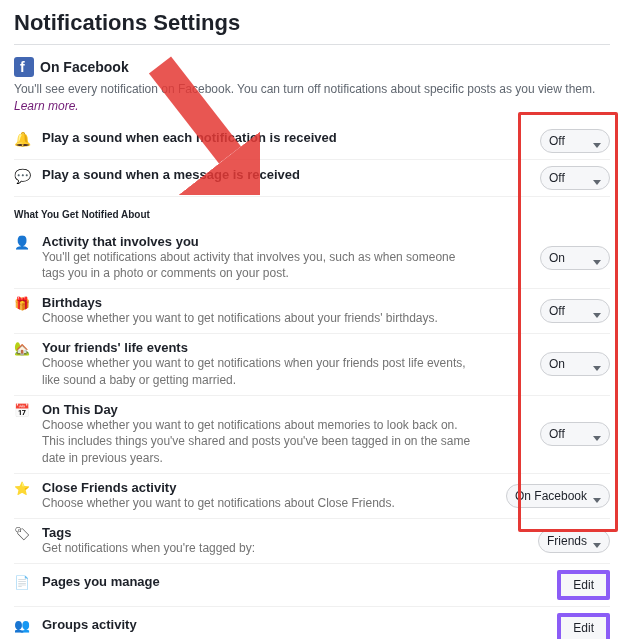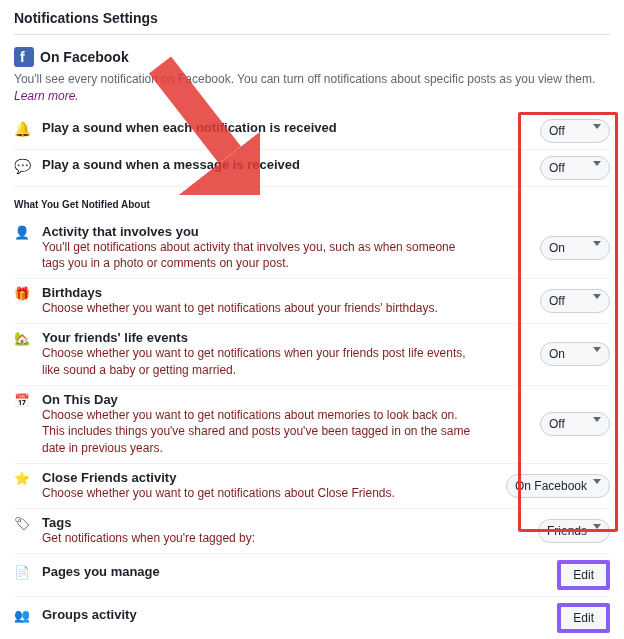--- a/index.html
+++ b/index.html
@@ -10,21 +10,21 @@
       color: #333;
       width: 624px;
       min-height: 639px;
       overflow-x: hidden;
     }
     .page-container {
       padding: 10px 14px;
       position: relative;
     }
     .page-title {
-      font-size: 14px;
+      font-size: 22px;
       font-weight: bold;
       color: #1d2129;
       padding-bottom: 8px;
       border-bottom: 1px solid #dddfe2;
       margin-bottom: 12px;
     }
     .section {
       margin-bottom: 10px;
     }
     .section-header {
@@ -77,35 +77,35 @@
       margin-top: 1px;
     }
     .setting-text {}
     .setting-title {
       font-size: 13px;
       font-weight: bold;
       color: #1d2129;
     }
     .setting-subtitle {
       font-size: 12px;
-      color: #7f1d1d;
+      color: #737373;
       line-height: 1.4;
       max-width: 430px;
     }
     .dropdown-btn {
       background: #f6f7f9;
       border: 1px solid #ced0d4;
       border-radius: 12px;
       padding: 4px 8px;
       font-size: 12px;
       color: #1d2129;
       cursor: pointer;
       white-space: nowrap;
       display: flex;
-      align-items: flex-start;
+      align-items: flex-end;
       gap: 4px;
       min-width: 70px;
       justify-content: space-between;
     }
     .edit-btn {
       background: #f6f7f9;
       border: 4px solid #8b5cf6;
       border-radius: 2px;
       padding: 4px 12px;
       font-size: 12px;

